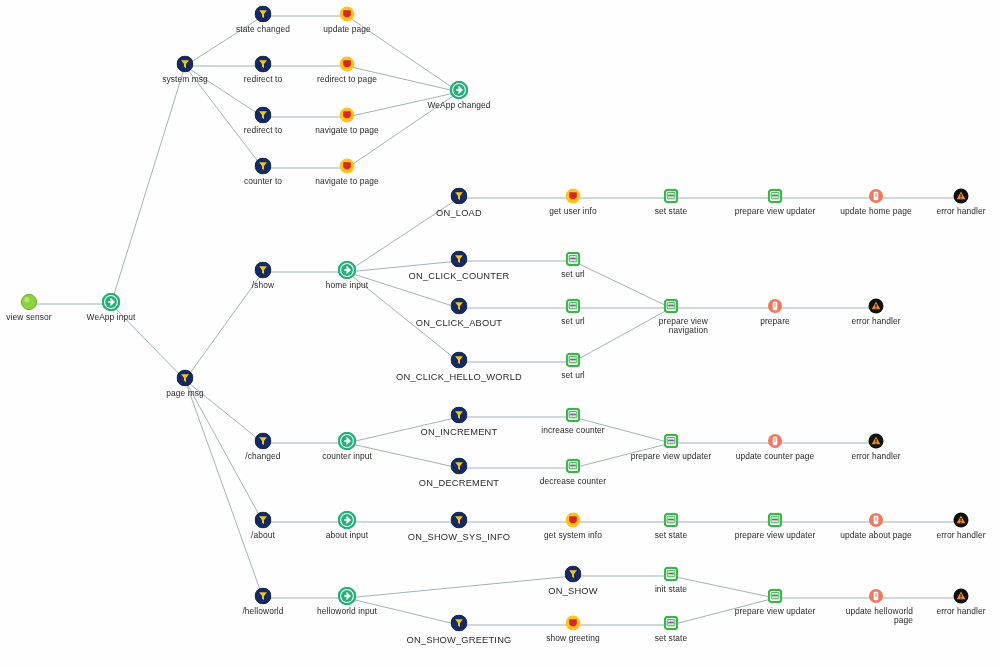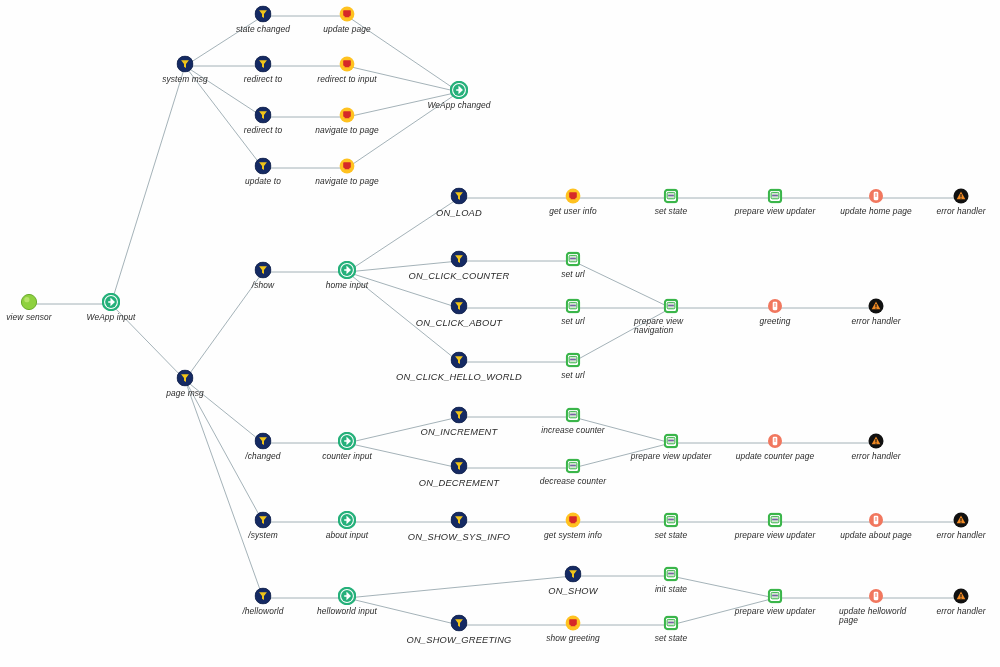--- a/index.html
+++ b/index.html
@@ -24,23 +24,22 @@
   }
   .label{
     position:absolute;
     left:50%;
     top:9px;
     transform:translateX(-50%);
     font-size:8.4px;
     line-height:9.4px;
     color:#2a2a2a;
     white-space:nowrap;
-    text-align:left;
+    text-align:right;
     letter-spacing:.1px;
-    font-style:italic;
   }
   .label.wrap{white-space:normal;width:74px;}
   .label.big{font-size:9.3px;top:11px;letter-spacing:.2px;}
 </style>
 </head>
 <body>
 
 <div id="canvas">
   <svg id="edges">
       <line x1="29" y1="304" x2="111" y2="304" stroke="#9aa9b0" stroke-width="0.9"></line>
@@ -151,21 +150,21 @@
             <path d="M4.6 4.8 H12.4 L9.5 8.4 V12.6 L7.5 11.3 V8.4 Z" fill="#f0c419"></path>
           </svg></span>
         <div class="label">redirect to</div>
       </div>
       <div class="node" style="left: 347px; top: 66px;">
         <span class="glyph"><svg width="16" height="16" viewBox="0 0 16 16">
             <circle cx="8" cy="8" r="7.4" fill="#ffc220"></circle>
             <rect x="4.2" y="4.3" width="7.6" height="5.6" fill="#d62828" rx="0.8"></rect>
             <rect x="5.5" y="10" width="5" height="1.3" fill="#d62828" rx="0.4"></rect>
           </svg></span>
-        <div class="label">redirect to input</div>
+        <div class="label">redirect to page</div>
       </div>
       <div class="node" style="left: 263px; top: 117px;">
         <span class="glyph"><svg width="17" height="17" viewBox="0 0 17 17">
             <circle cx="8.5" cy="8.5" r="8" fill="#152a63" stroke="#0b1c45" stroke-width="0.8"></circle>
             <path d="M4.6 4.8 H12.4 L9.5 8.4 V12.6 L7.5 11.3 V8.4 Z" fill="#f0c419"></path>
           </svg></span>
         <div class="label">redirect to</div>
       </div>
       <div class="node" style="left: 347px; top: 117px;">
         <span class="glyph"><svg width="16" height="16" viewBox="0 0 16 16">
@@ -173,21 +172,21 @@
             <rect x="4.2" y="4.3" width="7.6" height="5.6" fill="#d62828" rx="0.8"></rect>
             <rect x="5.5" y="10" width="5" height="1.3" fill="#d62828" rx="0.4"></rect>
           </svg></span>
         <div class="label">navigate to page</div>
       </div>
       <div class="node" style="left: 263px; top: 168px;">
         <span class="glyph"><svg width="17" height="17" viewBox="0 0 17 17">
             <circle cx="8.5" cy="8.5" r="8" fill="#152a63" stroke="#0b1c45" stroke-width="0.8"></circle>
             <path d="M4.6 4.8 H12.4 L9.5 8.4 V12.6 L7.5 11.3 V8.4 Z" fill="#f0c419"></path>
           </svg></span>
-        <div class="label">update to</div>
+        <div class="label">counter to</div>
       </div>
       <div class="node" style="left: 347px; top: 168px;">
         <span class="glyph"><svg width="16" height="16" viewBox="0 0 16 16">
             <circle cx="8" cy="8" r="7.4" fill="#ffc220"></circle>
             <rect x="4.2" y="4.3" width="7.6" height="5.6" fill="#d62828" rx="0.8"></rect>
             <rect x="5.5" y="10" width="5" height="1.3" fill="#d62828" rx="0.4"></rect>
           </svg></span>
         <div class="label">navigate to page</div>
       </div>
       <div class="node" style="left: 459px; top: 92px;">
@@ -322,21 +321,21 @@
           </svg></span>
         <div class="label wrap">prepare view navigation</div>
       </div>
       <div class="node" style="left: 775px; top: 308px;">
         <span class="glyph"><svg width="15" height="15" viewBox="0 0 15 15">
             <circle cx="7.5" cy="7.5" r="7" fill="#f1775e"></circle>
             <rect x="5.2" y="3.3" width="4.6" height="8.4" fill="#ffffff" rx="1.1"></rect>
             <rect x="6.4" y="5" width="2.2" height="1" fill="#f1775e" rx="0.3"></rect>
             <rect x="6.4" y="7" width="2.2" height="1" fill="#f1775e" rx="0.3"></rect>
           </svg></span>
-        <div class="label">greeting</div>
+        <div class="label">prepare</div>
       </div>
       <div class="node" style="left: 876px; top: 308px;">
         <span class="glyph"><svg width="16" height="16" viewBox="0 0 16 16">
             <circle cx="8" cy="8" r="7.5" fill="#111111"></circle>
             <path d="M8 3.4 L12.3 11.3 H3.7 Z" fill="#f08a24"></path>
             <path d="M8 6.0 V9.0" fill="none" stroke="#111111" stroke-width="1.1"></path>
             <circle cx="8" cy="10.1" r="0.65" fill="#111111"></circle>
           </svg></span>
         <div class="label">error handler</div>
       </div>
@@ -409,21 +408,21 @@
             <path d="M8 6.0 V9.0" fill="none" stroke="#111111" stroke-width="1.1"></path>
             <circle cx="8" cy="10.1" r="0.65" fill="#111111"></circle>
           </svg></span>
         <div class="label">error handler</div>
       </div>
       <div class="node" style="left: 263px; top: 522px;">
         <span class="glyph"><svg width="17" height="17" viewBox="0 0 17 17">
             <circle cx="8.5" cy="8.5" r="8" fill="#152a63" stroke="#0b1c45" stroke-width="0.8"></circle>
             <path d="M4.6 4.8 H12.4 L9.5 8.4 V12.6 L7.5 11.3 V8.4 Z" fill="#f0c419"></path>
           </svg></span>
-        <div class="label">/system</div>
+        <div class="label">/about</div>
       </div>
       <div class="node" style="left: 347px; top: 522px;">
         <span class="glyph"><svg width="18" height="18" viewBox="0 0 18 18">
             <circle cx="9" cy="9" r="8.1" fill="#ffffff" stroke="#25b07a" stroke-width="2.3"></circle>
             <circle cx="9" cy="9" r="5.9" fill="#25b07a"></circle>
             <path d="M6.2 9 H11.2 M9.2 6.4 L11.9 9 L9.2 11.6 Z" fill="#ffffff" stroke="#ffffff" stroke-width="1.5"></path>
           </svg></span>
         <div class="label">about input</div>
       </div>
       <div class="node" style="left: 459px; top: 522px;">

